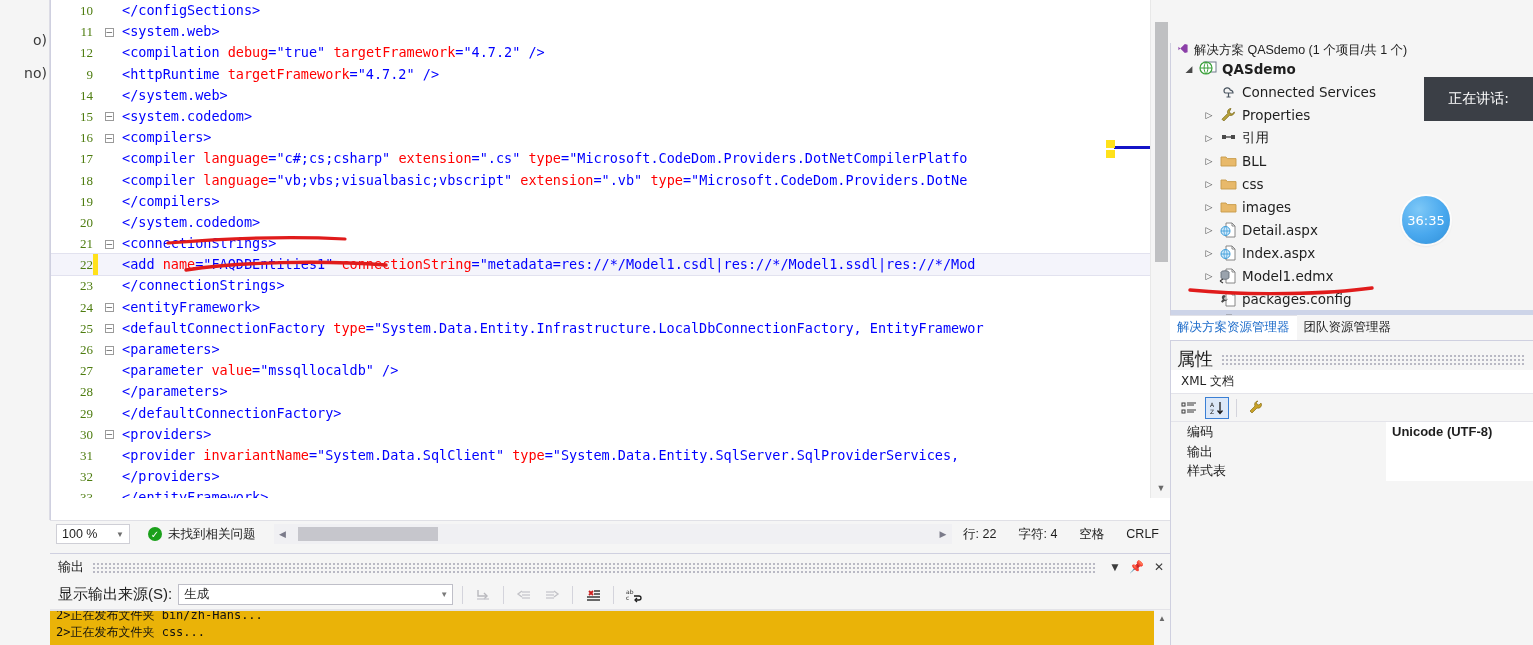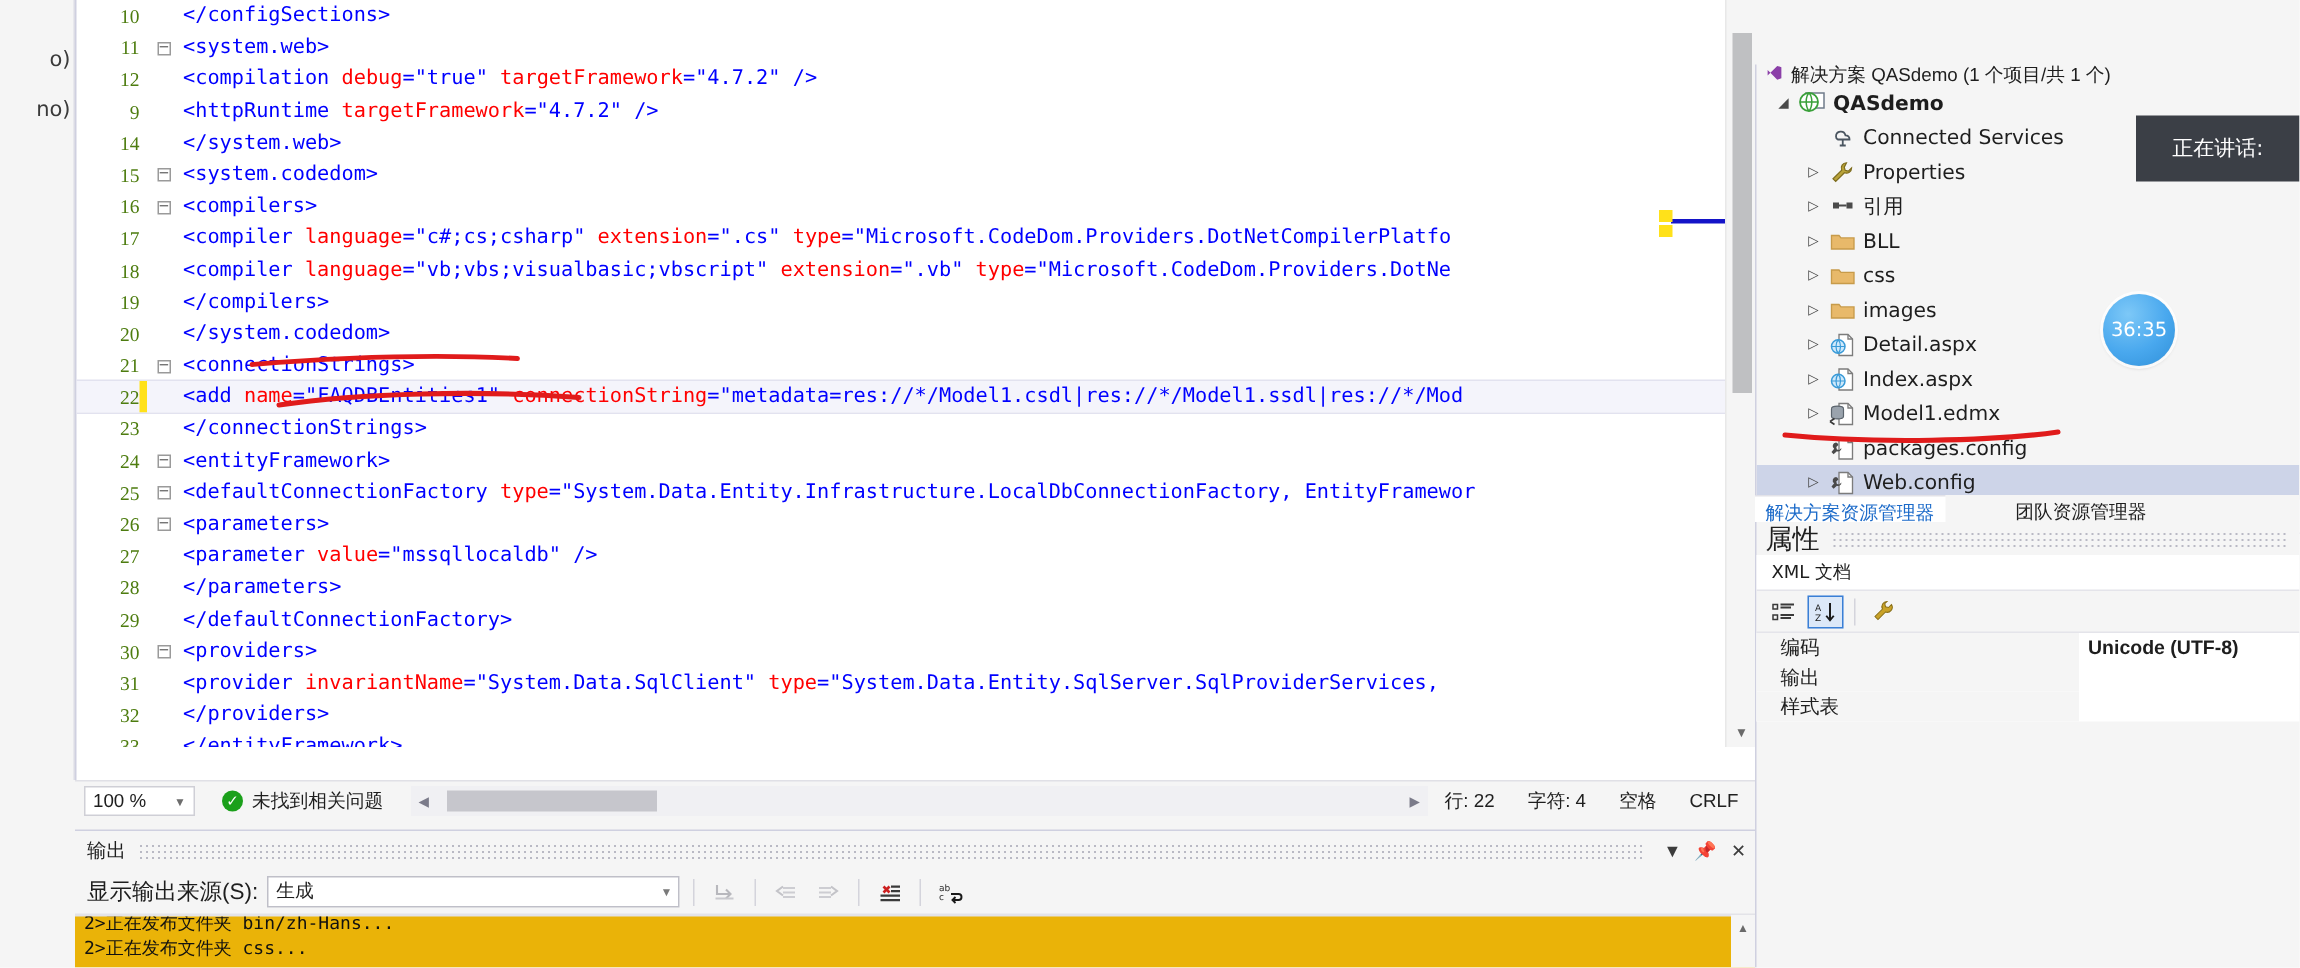--- a/index.html
+++ b/index.html
@@ -179,24 +179,23 @@
     font-size:13.5px; color:#1e1e1e; font-family:"DejaVu Sans", sans-serif;
   }
   .se-row.selected { background:#cdd4e8; }
   .se-exp { width:16px; text-align:center; color:#4a4a4a; font-size:9px; }
   .se-icon { width:22px; display:flex; align-items:center; justify-content:center; }
   .se-label { padding-left:3px; }
   .se-label.bold { font-weight:bold; }
 
   
   #se-tabs {
-    position:absolute; left:1170px; top:330px; width:363px; height:26px;
-    background:#f5f5f5; display:flex; align-items:flex-start;
+    position:absolute; left:1170px; top:315px; width:363px; height:26px;
+    background:#f5f5f5; display:flex; align-items:center;
     border-bottom:1px solid #cfd0e0;
-    gap:40px;
   }
   .se-tab {
     padding:3px 7px 4px 7px; font-size:12.5px; color:#1e1e1e;
   }
   .se-tab.active { color:#1b6ac9; background:#fff; border-top:1px solid #e2e2e8;}
   #prop-pane {
     position:absolute; left:1170px; top:348px; width:363px; height:297px;
     background:#f5f5f5; border-left:1px solid #cfd0e0;
   }
   #prop-header {

